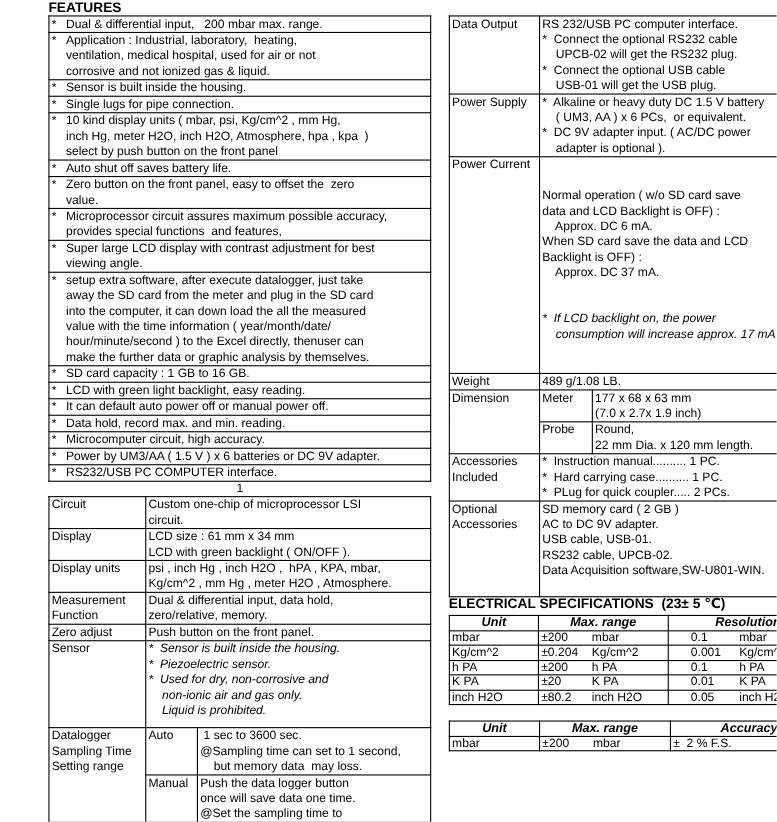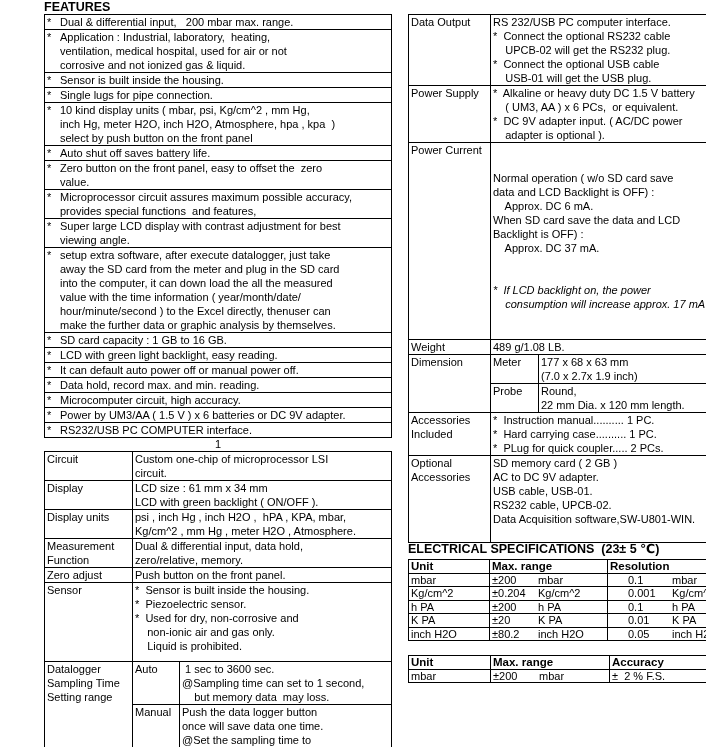--- a/index.html
+++ b/index.html
@@ -15,29 +15,29 @@
   h2.sect{font-size:12.5px;font-weight:bold;margin:0;line-height:13px;white-space:pre;}
   table{border-collapse:collapse;width:100%;table-layout:fixed;}
   td,th{
     border:1px solid #000;vertical-align:top;padding:0 2px;line-height:14px;
     white-space:pre;overflow:hidden;text-align:left;font-weight:normal;
   }
   .feat-cell{display:flex;}
   .star{flex:0 0 13px;}
   .ftxt{flex:1 1 auto;white-space:pre;overflow:hidden;}
   .pagenum{text-align:center;line-height:13px;}
-  .pad-b8{padding-bottom:8px;}
+  .pad-b8{padding-bottom:8px;font-style:italic;}
   .pad-b16{padding-bottom:16px;}
   .it{font-style:italic;}
   .spacer{height:13px;}
   .elec-title{margin-top:18px;line-height:16px;}
   .elec td,.elec th{line-height:12.5px;}
   .elec{margin-top:3px;}
   .elec2{margin-top:14px;}
-  .hdr th{font-weight:bold;font-size:11.5px;}
+  .hdr th{font-weight:bold;font-style:italic;font-size:11.5px;text-align:center;}
   .rv{display:inline-block;width:46px;}
   .qv{display:inline-block;width:44px;padding-left:18px;}
   .acc-val{white-space:pre;}
 </style>
 </head>
 <body>
 
 <div class="page">
 
   <div class="col left">

